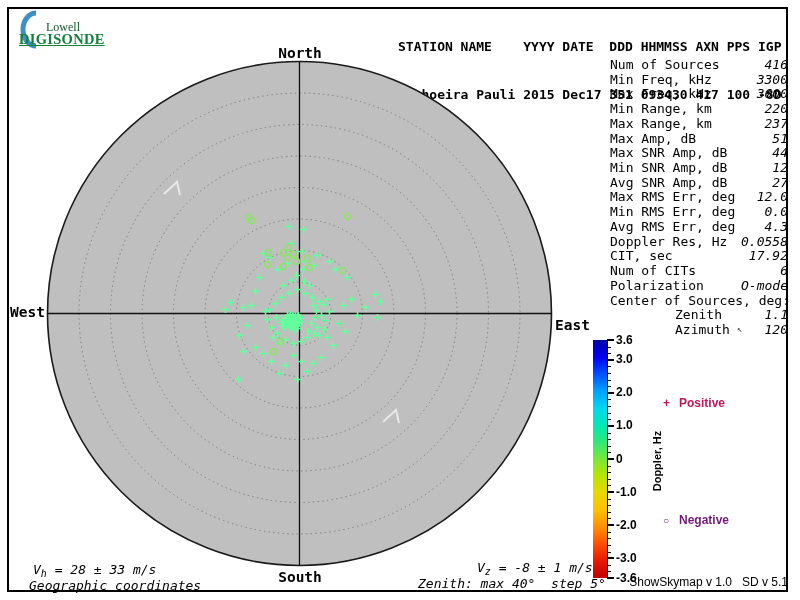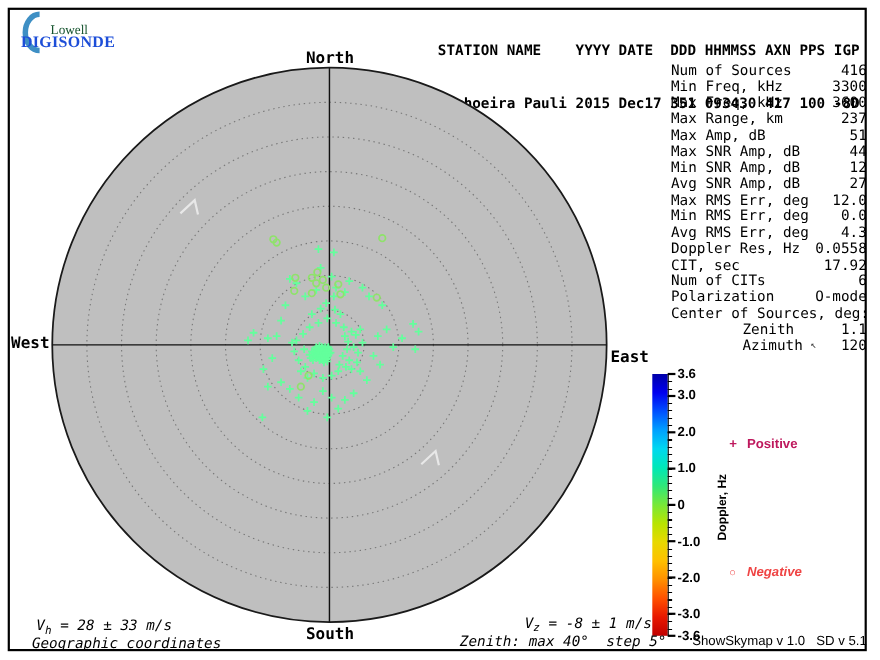--- a/index.html
+++ b/index.html
@@ -4,44 +4,44 @@
 <style>
   html,body{margin:0;padding:0;background:#fff;}
   body{width:800px;height:600px;position:relative;overflow:hidden;
        font-family:"DejaVu Sans Mono",monospace;color:#000;}
   .abs{position:absolute;}
   .frame{left:7px;top:7px;width:781px;height:585px;border:2px solid #000;box-sizing:border-box;}
   
   .logo{left:11px;top:9px;width:110px;height:40px;}
   .logo-lowell{left:35px;top:11px;font-family:"Liberation Serif",serif;font-size:12px;color:#14532d;}
   .logo-digisonde{left:8px;top:22px;font-family:"Liberation Serif",serif;font-weight:bold;
-                  font-size:14.5px;color:#1d4ed8;letter-spacing:.3px;}
+                  font-size:14.5px;color:#15803d;letter-spacing:.3px;text-decoration:underline;}
   
   .hdr{left:398px;top:7px;font-size:13px;font-weight:bold;line-height:16px;white-space:pre;}
   
   .stats{left:598px;top:58px;width:190px;font-size:13px;}
   .srow{height:14.72px;line-height:14.72px;display:flex;white-space:pre;padding-left:12px;}
   .srow .lab{flex:0 0 auto;}
-  .srow .val{margin-left:auto;}
+  .srow .val{margin-left:auto;font-style:italic;}
   .srow .ind{padding-left:65px;}
   .srow .aicon{font-size:9px;margin-left:7px;position:relative;top:-2px;color:#333;}
   
   .compass{font-size:14.5px;font-weight:bold;}
   
   .cbar{left:593px;top:340px;width:14px;height:238px;border-right:1px solid #000;box-sizing:content-box;}
   .cbar-minor{left:607px;top:340px;width:4px;height:238px;}
   .cbar-tick{position:absolute;left:607px;width:7px;height:2px;background:#000;}
   .cbar-lab{position:absolute;left:616px;font-family:"Liberation Sans",sans-serif;
             font-weight:bold;font-size:12px;line-height:13px;}
   .cbar-title{left:612px;top:454px;width:92px;height:14px;text-align:center;
               font-family:"Liberation Sans",sans-serif;font-weight:bold;font-size:11px;
               transform:rotate(-90deg);}
   .legend{font-family:"Liberation Sans",sans-serif;font-weight:bold;font-size:12px;white-space:pre;}
   .leg-pos{left:663px;top:396px;color:#be185d;}
-  .leg-neg{left:663px;top:513px;color:#ef4444;font-style:italic;}
+  .leg-neg{left:663px;top:513px;color:#701a75;}
   .leg-sym{display:inline-block;width:16px;}
   .leg-neg .leg-sym{font-size:10px;}
   
   .ital{font-style:italic;font-size:13px;white-space:pre;}
   .fvh{left:33px;top:562px;}
   .fgeo{left:29px;top:578px;}
   .fvz{left:477px;top:560px;}
   .fzen{left:418px;top:576px;}
   .sub{font-size:10px;vertical-align:-3px;font-style:italic;}
   .version{right:12px;top:575px;font-family:"Liberation Sans",sans-serif;font-size:12px;white-space:pre;}
@@ -61,20 +61,21 @@
 
 <div class="abs hdr">
   <div>STATION NAME    YYYY DATE  DDD HHMMSS AXN PPS IGP</div>
   <div>Cachoeira Pauli 2015 Dec17 351 093430 417 100 -8D</div>
 </div>
 
 <div class="abs stats" id="stats">
     <div class="srow"><span class="lab">Num of Sources</span><span class="val">416</span></div>
     <div class="srow"><span class="lab">Min Freq, kHz</span><span class="val">3300</span></div>
     <div class="srow"><span class="lab">Max Freq, kHz</span><span class="val">3600</span></div>
+    <div class="srow"><span class="lab">Min Range, km</span><span class="val">220</span></div>
     <div class="srow"><span class="lab">Max Range, km</span><span class="val">237</span></div>
     <div class="srow"><span class="lab">Max Amp, dB</span><span class="val">51</span></div>
     <div class="srow"><span class="lab">Max SNR Amp, dB</span><span class="val">44</span></div>
     <div class="srow"><span class="lab">Min SNR Amp, dB</span><span class="val">12</span></div>
     <div class="srow"><span class="lab">Avg SNR Amp, dB</span><span class="val">27</span></div>
     <div class="srow"><span class="lab">Max RMS Err, deg</span><span class="val">12.0</span></div>
     <div class="srow"><span class="lab">Min RMS Err, deg</span><span class="val">0.0</span></div>
     <div class="srow"><span class="lab">Avg RMS Err, deg</span><span class="val">4.3</span></div>
     <div class="srow"><span class="lab">Doppler Res, Hz</span><span class="val">0.0558</span></div>
     <div class="srow"><span class="lab">CIT, sec</span><span class="val">17.92</span></div>

